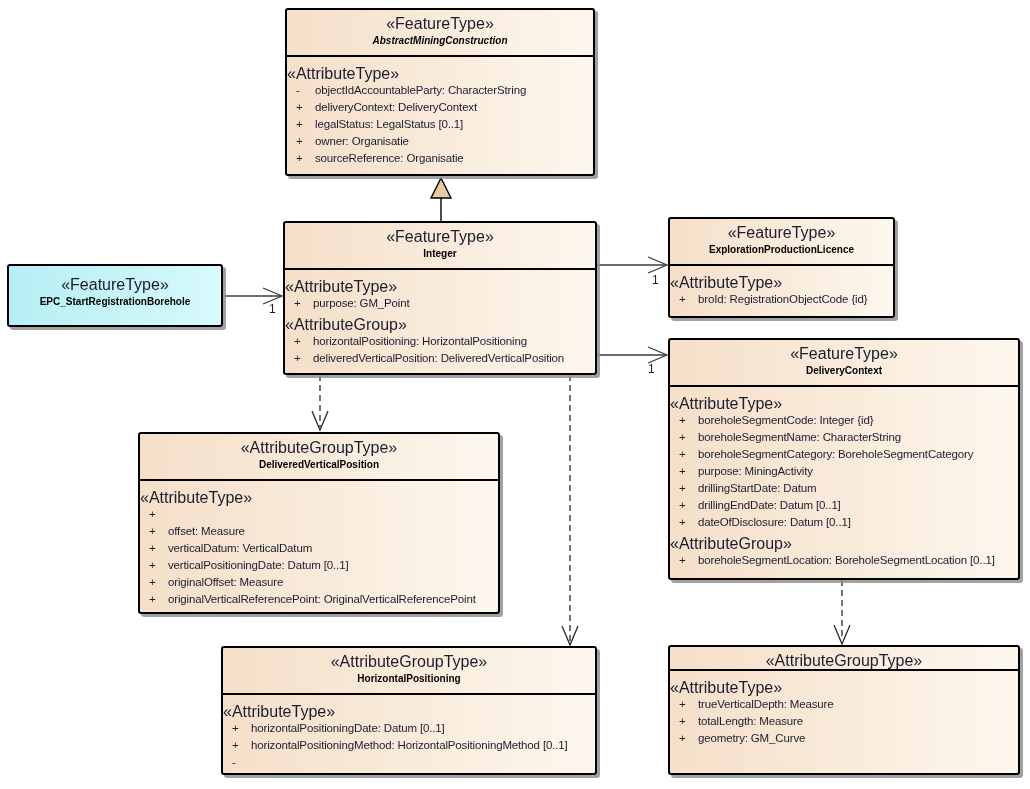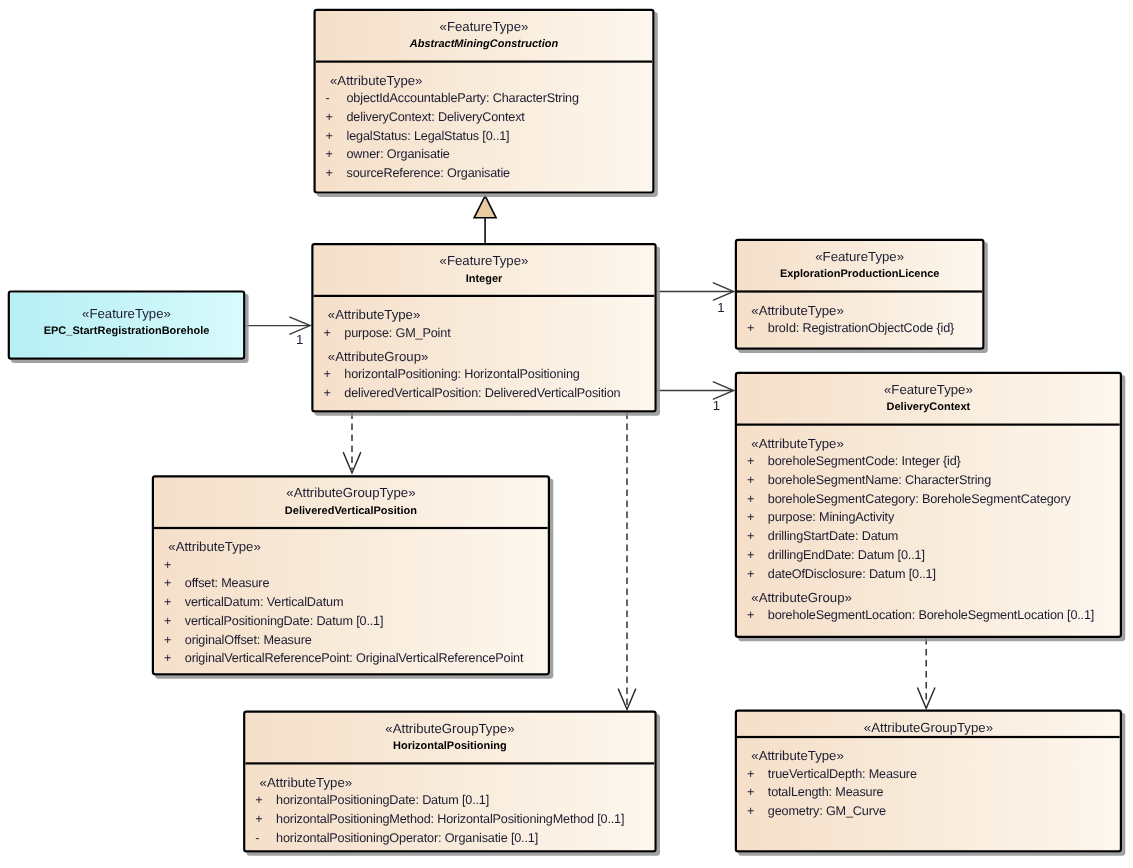--- a/index.html
+++ b/index.html
@@ -27,31 +27,31 @@
   .uml-class.cyan {
     background:linear-gradient(90deg,#b6eff4 0%, #c9f5f8 60%, #d8fafc 100%);
   }
   .hdr {
     padding-top:6px;
     text-align:center;
     border-bottom:2px solid #000000;
   }
   .hdr.no-sep { border-bottom:none; padding-top:11px; }
   .stereo {
-    font-size:12px; color:#1c1c30; line-height:16px;
+    font-size:16px; color:#1c1c30; line-height:16px;
   }
   .cname {
     font-size:10px; font-weight:bold; color:#000000; line-height:17px;
     padding-bottom:6px;
   }
   .cname.abstract { font-style:italic; }
   .body { padding-top:8px; }
   .sec-h {
-    font-size:12px; color:#1c1c30; line-height:17px; height:17px;
-    padding-left:13px; white-space:nowrap;
+    font-size:16px; color:#1c1c30; line-height:17px; height:17px;
+    white-space:nowrap;
   }
   .sec-h.group { margin-top:4px; }
   .attr {
     display:flex; height:17px; line-height:17px;
     padding-left:9px; white-space:nowrap;
     font-size:11.5px; letter-spacing:-0.15px; color:#1c1c30;
   }
   .attr .vis { width:19px; flex:0 0 19px; }
   .mult {
     position:absolute; z-index:3;
@@ -277,21 +277,20 @@
       <div class="attr">
           <span class="vis">+</span>
           <span>horizontalPositioningDate: Datum [0..1]</span>
         </div>
       <div class="attr">
           <span class="vis">+</span>
           <span>horizontalPositioningMethod: HorizontalPositioningMethod [0..1]</span>
         </div>
       <div class="attr">
           <span class="vis">-</span>
-          <span>horizontalPositioningOperator: Organisatie [0..1]</span>
         </div>
     </div>
   </div>
 
   <div class="uml-class" id="box-bsl">
     <div class="hdr">
       <div class="stereo">«AttributeGroupType»</div>
     </div>
     <div class="body">
       <div class="sec-h">«AttributeType»</div>

